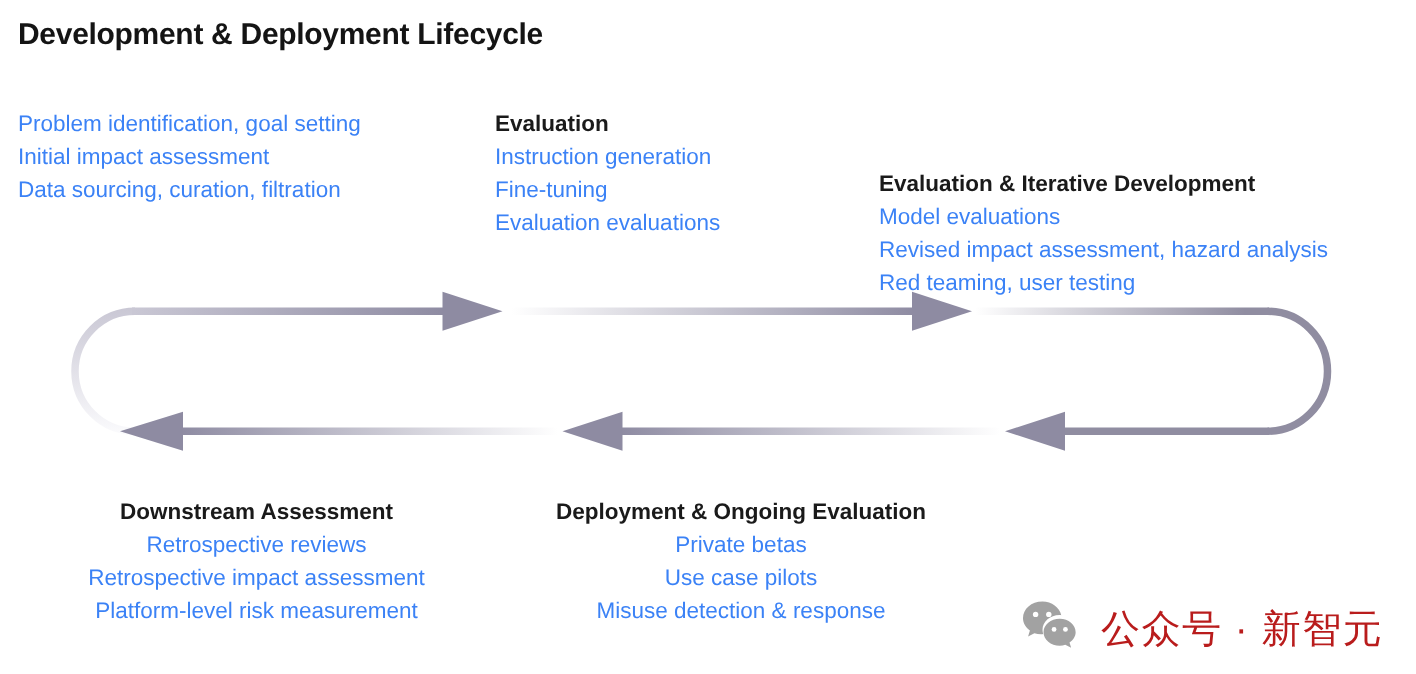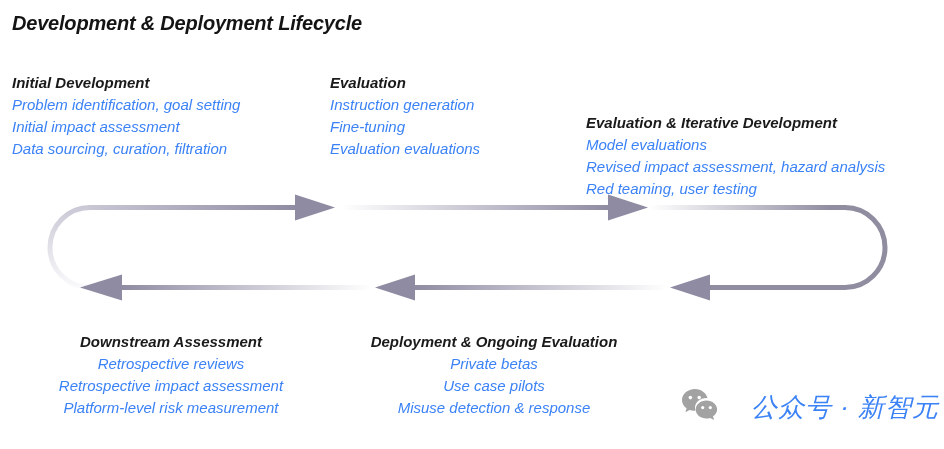--- a/index.html
+++ b/index.html
@@ -6,21 +6,20 @@
   body {
     font-family: "Liberation Sans", "DejaVu Sans", sans-serif;
     background: #ffffff;
   }
   .canvas {
     position: relative;
     width: 944px;
     height: 449px;
     background: #ffffff;
     overflow: hidden;
-    font-style: italic;
   }
   .page-title {
     position: absolute;
     left: 12px;
     top: 12px;
     font-size: 20px;
     font-weight: 700;
     color: #141414;
     letter-spacing: -0.2px;
   }
@@ -45,25 +44,25 @@
   #stage-bottom-1 { left: 340px; top: 331px; width: 308px; }
   .loop-svg {
     position: absolute;
     left: 0; top: 0;
     width: 944px; height: 449px;
     pointer-events: none;
   }
   .watermark {
     position: absolute;
     left: 681px;
-    top: 387px;
+    top: 399px;
     display: flex;
     align-items: center;
-    gap: 26px;
-    color: #3b82f6;
+    gap: 9px;
+    color: #b91c1c;
   }
   .watermark .wm-text {
     font-size: 26px;
     letter-spacing: 1px;
     white-space: nowrap;
   }
 </style>
 </head>
 <body>
 
@@ -111,21 +110,20 @@
 
     <line x1="846" y1="287.5" x2="708" y2="287.5" stroke="#908da1" stroke-width="5"></line>
     <polygon points="670,287.5 710,274.5 710,300.5" fill="#8e8ba2"></polygon>
     <line x1="667" y1="287.5" x2="413" y2="287.5" stroke="url(#gradB2)" stroke-width="5"></line>
     <polygon points="375,287.5 415,274.5 415,300.5" fill="#8e8ba2"></polygon>
     <line x1="372" y1="287.5" x2="120" y2="287.5" stroke="url(#gradB3)" stroke-width="5"></line>
     <polygon points="80,287.5 122,274.5 122,300.5" fill="#8e8ba2"></polygon>
   </svg>
 
   <div class="stage" id="stage-top-0">
-    <div class="stage-heading">Initial Development</div>
     <div class="stage-item">Problem identification, goal setting</div>
     <div class="stage-item">Initial impact assessment</div>
     <div class="stage-item">Data sourcing, curation, filtration</div>
   </div>
 
   <div class="stage" id="stage-top-1">
     <div class="stage-heading">Evaluation</div>
     <div class="stage-item">Instruction generation</div>
     <div class="stage-item">Fine-tuning</div>
     <div class="stage-item">Evaluation evaluations</div>

